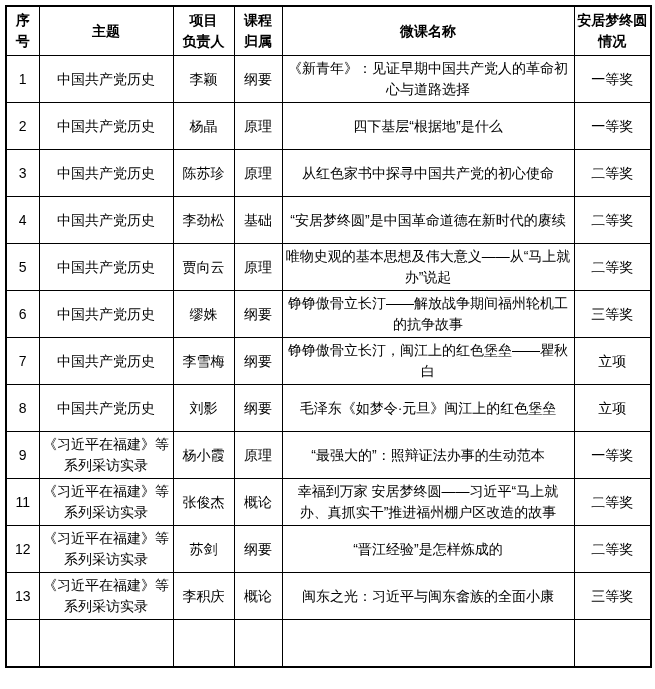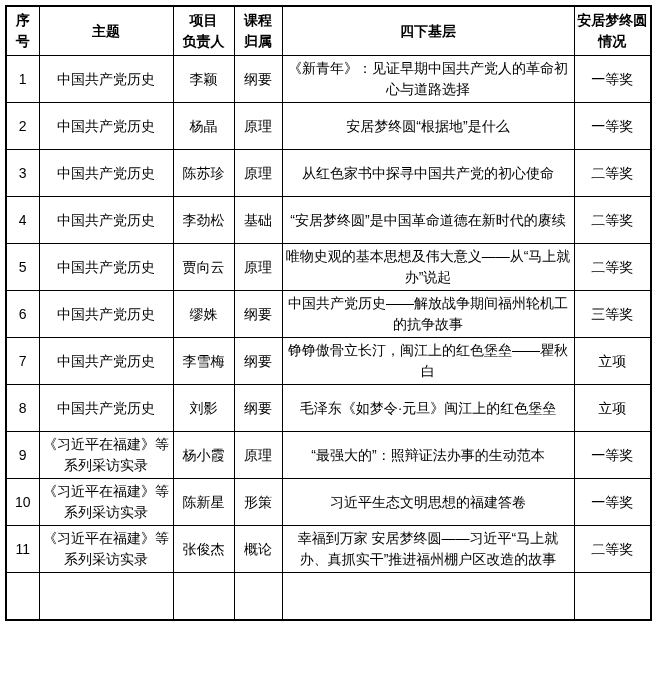--- a/index.html
+++ b/index.html
@@ -65,40 +65,40 @@
   </colgroup>
   <thead>
     <tr data-name="header-row">
       <th data-name="header-cell-index">序
 号</th>
       <th data-name="header-cell-theme">主题</th>
       <th data-name="header-cell-leader">项目
 负责人</th>
       <th data-name="header-cell-course">课程
 归属</th>
-      <th data-name="header-cell-title">四下基层</th>
+      <th data-name="header-cell-title">微课名称</th>
       <th data-name="header-cell-award">安居梦终圆
 情况</th>
     </tr>
   </thead>
   <tbody data-name="table-body">
       <tr data-name="table-row">
         <td data-name="cell-index">1</td>
         <td data-name="cell-theme">中国共产党历史</td>
         <td data-name="cell-leader">李颖</td>
         <td data-name="cell-course">纲要</td>
         <td data-name="cell-title">《新青年》：见证早期中国共产党人的革命初心与道路选择</td>
         <td data-name="cell-award">一等奖</td>
       </tr>
       <tr data-name="table-row">
         <td data-name="cell-index">2</td>
         <td data-name="cell-theme">中国共产党历史</td>
         <td data-name="cell-leader">杨晶</td>
         <td data-name="cell-course">原理</td>
-        <td data-name="cell-title">安居梦终圆“根据地”是什么</td>
+        <td data-name="cell-title">四下基层“根据地”是什么</td>
         <td data-name="cell-award">一等奖</td>
       </tr>
       <tr data-name="table-row">
         <td data-name="cell-index">3</td>
         <td data-name="cell-theme">中国共产党历史</td>
         <td data-name="cell-leader">陈苏珍</td>
         <td data-name="cell-course">原理</td>
         <td data-name="cell-title">从红色家书中探寻中国共产党的初心使命</td>
         <td data-name="cell-award">二等奖</td>
       </tr>
@@ -116,21 +116,21 @@
         <td data-name="cell-leader">贾向云</td>
         <td data-name="cell-course">原理</td>
         <td data-name="cell-title">唯物史观的基本思想及伟大意义——从“马上就办”说起</td>
         <td data-name="cell-award">二等奖</td>
       </tr>
       <tr data-name="table-row">
         <td data-name="cell-index">6</td>
         <td data-name="cell-theme">中国共产党历史</td>
         <td data-name="cell-leader">缪姝</td>
         <td data-name="cell-course">纲要</td>
-        <td data-name="cell-title">中国共产党历史——解放战争期间福州轮机工的抗争故事</td>
+        <td data-name="cell-title">铮铮傲骨立长汀——解放战争期间福州轮机工的抗争故事</td>
         <td data-name="cell-award">三等奖</td>
       </tr>
       <tr data-name="table-row">
         <td data-name="cell-index">7</td>
         <td data-name="cell-theme">中国共产党历史</td>
         <td data-name="cell-leader">李雪梅</td>
         <td data-name="cell-course">纲要</td>
         <td data-name="cell-title">铮铮傲骨立长汀，闽江上的红色堡垒——瞿秋白</td>
         <td data-name="cell-award">立项</td>
       </tr>
@@ -144,34 +144,42 @@
       </tr>
       <tr data-name="table-row">
         <td data-name="cell-index">9</td>
         <td data-name="cell-theme">《习近平在福建》等系列采访实录</td>
         <td data-name="cell-leader">杨小霞</td>
         <td data-name="cell-course">原理</td>
         <td data-name="cell-title">“最强大的”：照辩证法办事的生动范本</td>
         <td data-name="cell-award">一等奖</td>
       </tr>
       <tr data-name="table-row">
-        <td data-name="cell-index">10</td>
-        <td data-name="cell-theme">《习近平在福建》等系列采访实录</td>
-        <td data-name="cell-leader">陈新星</td>
-        <td data-name="cell-course">形策</td>
-        <td data-name="cell-title">习近平生态文明思想的福建答卷</td>
-        <td data-name="cell-award">一等奖</td>
-      </tr>
-      <tr data-name="table-row">
         <td data-name="cell-index">11</td>
         <td data-name="cell-theme">《习近平在福建》等系列采访实录</td>
         <td data-name="cell-leader">张俊杰</td>
         <td data-name="cell-course">概论</td>
         <td data-name="cell-title">幸福到万家 安居梦终圆——习近平“马上就办、真抓实干”推进福州棚户区改造的故事</td>
         <td data-name="cell-award">二等奖</td>
+      </tr>
+      <tr data-name="table-row">
+        <td data-name="cell-index">12</td>
+        <td data-name="cell-theme">《习近平在福建》等系列采访实录</td>
+        <td data-name="cell-leader">苏剑</td>
+        <td data-name="cell-course">纲要</td>
+        <td data-name="cell-title">“晋江经验”是怎样炼成的</td>
+        <td data-name="cell-award">二等奖</td>
+      </tr>
+      <tr data-name="table-row">
+        <td data-name="cell-index">13</td>
+        <td data-name="cell-theme">《习近平在福建》等系列采访实录</td>
+        <td data-name="cell-leader">李积庆</td>
+        <td data-name="cell-course">概论</td>
+        <td data-name="cell-title">闽东之光：习近平与闽东畲族的全面小康</td>
+        <td data-name="cell-award">三等奖</td>
       </tr>
       <tr data-name="partial-row">
         <td data-name="empty-cell"></td>
         <td data-name="empty-cell"></td>
         <td data-name="empty-cell"></td>
         <td data-name="empty-cell"></td>
         <td data-name="empty-cell"></td>
         <td data-name="empty-cell"></td>
       </tr>
     </tbody>

